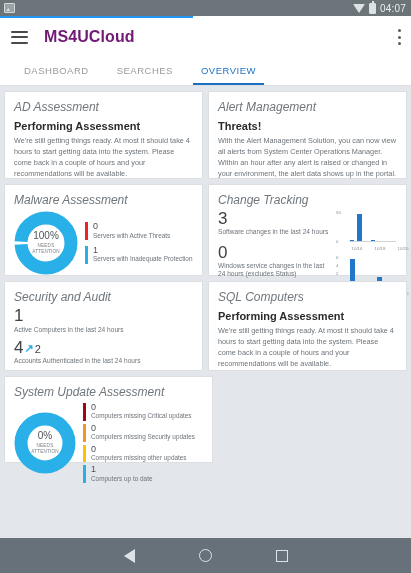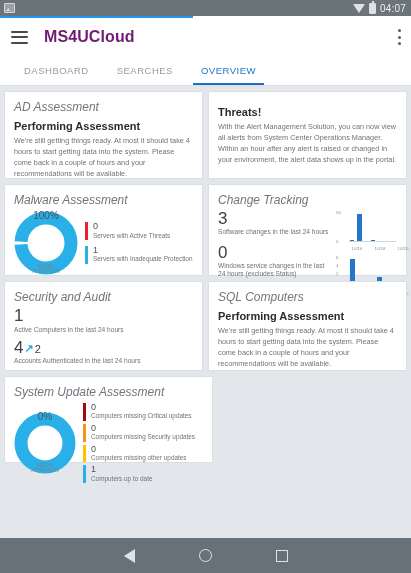--- a/index.html
+++ b/index.html
@@ -79,21 +79,21 @@
   .card-title { font-size: 12px; color: #6f767c; margin-bottom: 3px; font-style: italic; }
   .card-head { font-size: 11px; font-weight: bold; color: #2b2b2b;
     margin: 6px 0 4px; }
   .card-body { font-size: 7.3px; color: #6d747a; line-height: 1.5; }
 
   
   .donut-wrap { display: flex; align-items: center; gap: 7px; margin-top: 4px; }
   .donut { position: relative; flex: 0 0 auto; }
   .donut .center {
     position: absolute; inset: 0; display: flex; flex-direction: column;
-    align-items: center; justify-content: space-between; text-align: center;
+    align-items: center; justify-content: center; text-align: center;
   }
   .donut .pct { font-size: 10px; color: #4b5256; font-weight: normal; line-height: 1; }
   .donut .needs { font-size: 4.6px; color: #7b8287; letter-spacing: .2px;
     line-height: 1.25; margin-top: 2px; }
 
   
   .legend { flex: 1 1 auto; display: flex; flex-direction: column; gap: 6px; }
   .legend.compact { gap: 3px; }
   .legend-item { display: flex; gap: 5px; align-items: stretch; }
   .legend-bar { width: 3px; flex: 0 0 3px; border-radius: 0; }
@@ -180,20 +180,21 @@
 
   <div class="content">
 
     <div class="row">
       <div class="card col" style="height:88px">
         <div class="card-title">AD Assessment</div>
         <div class="card-head">Performing Assessment</div>
         <div class="card-body">We're still getting things ready. At most it should take 4 hours to start getting data into the system. Please come back in a couple of hours and your recommendations will be available.</div>
       </div>
       <div class="card col" style="height:88px">
+        <div class="card-title">Alert Management</div>
         <div class="card-head">Threats!</div>
         <div class="card-body">With the Alert Management Solution, you can now view all alerts from System Center Operations Manager. Within an hour after any alert is raised or changed in your environment, the alert data shows up in the portal.</div>
       </div>
     </div>
 
     <div class="row">
 
       <div class="card col" style="height:92px">
         <div class="card-title">Malware Assessment</div>
         <div class="donut-wrap">

